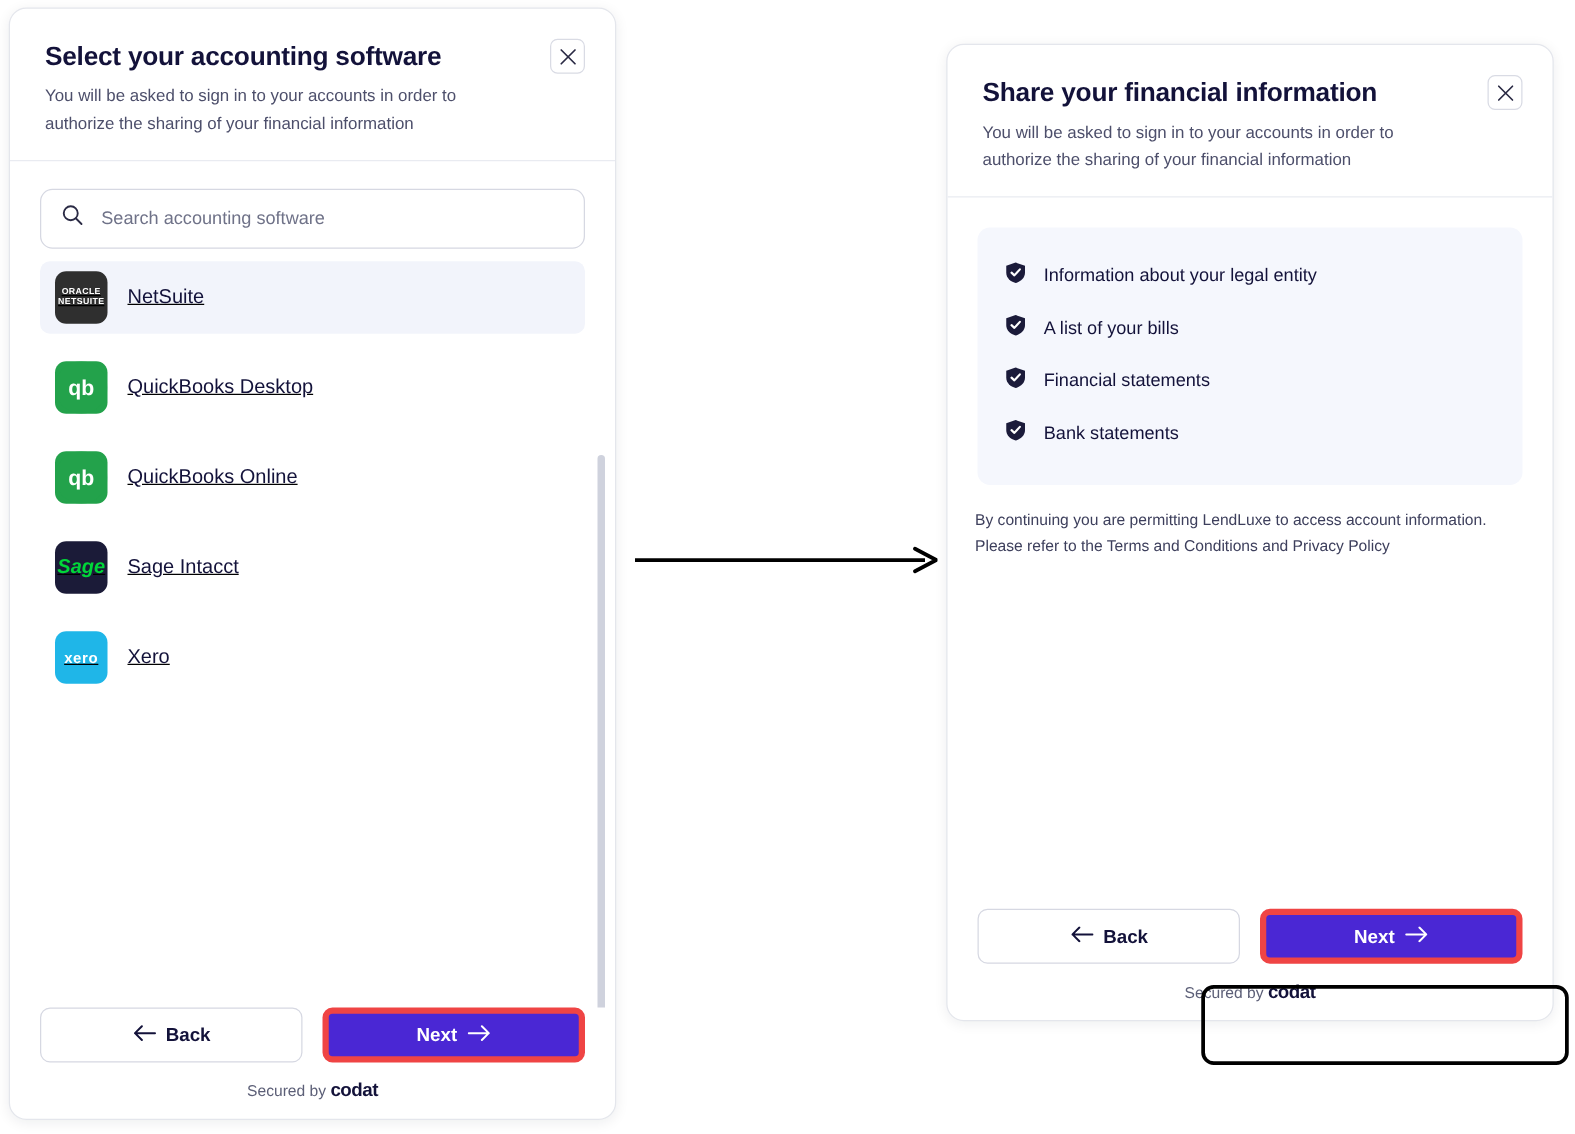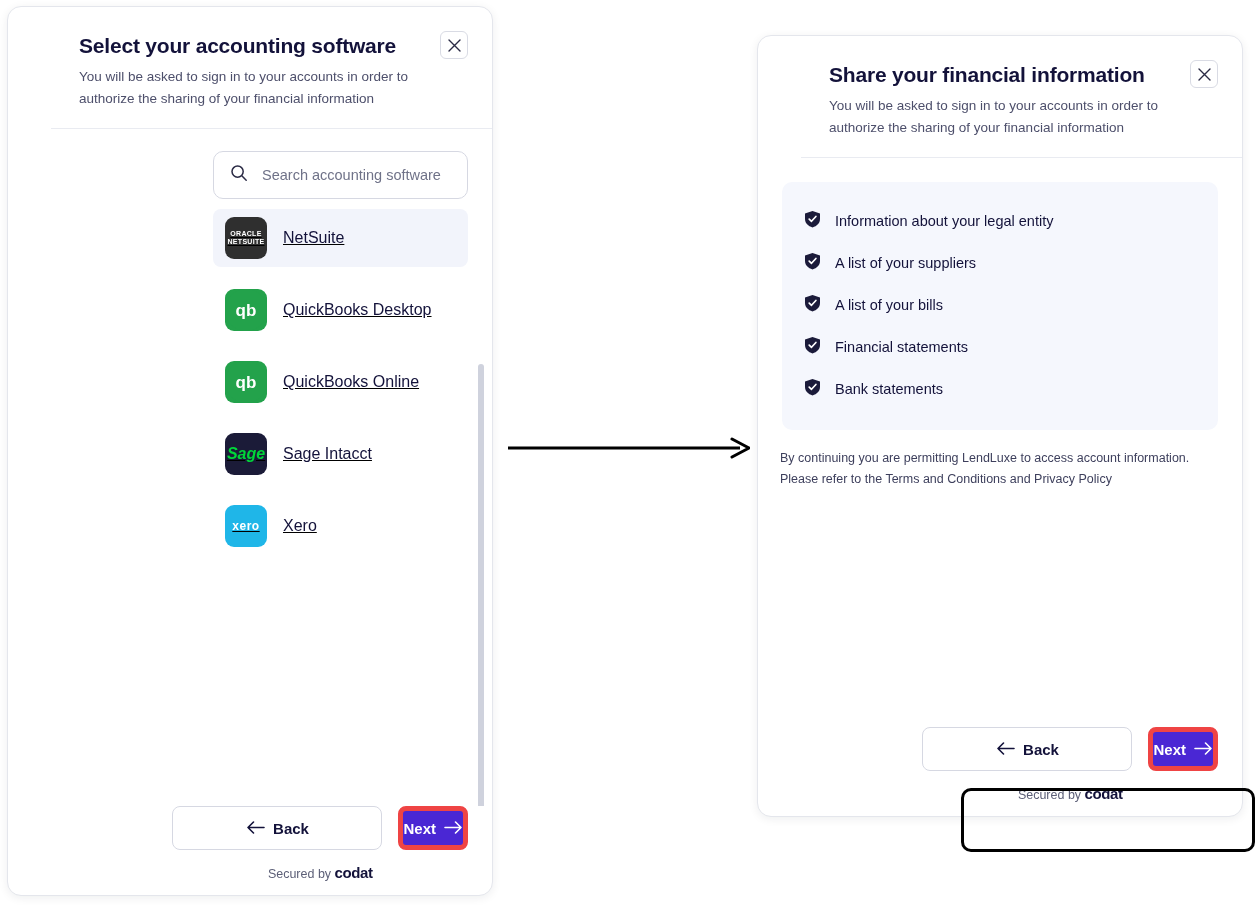--- a/index.html
+++ b/index.html
@@ -20,21 +20,20 @@
   
   .panel {
     position: absolute;
     background: #ffffff;
     border: 1px solid #e4e6ec;
     border-radius: 14px;
     box-shadow: 0 2px 10px rgba(20,22,40,0.07);
     display: flex;
     flex-direction: column;
     overflow: hidden;
-    align-items: flex-end;
   }
   #panel-left  { left: 7px;  top: 6px;  width: 486px; height: 890px; }
   #panel-right { left: 757px; top: 6px; width: 486px; height: 782px; margin-top: 29px; }
 
   .panel-header {
     padding: 26px 28px 18px 28px;
     border-bottom: 1px solid #e9ebf1;
     position: relative;
   }
   .panel-title {
@@ -363,29 +362,20 @@
         <div class="perm-row">
           <span class="shield">
             <svg width="17" height="18" viewBox="0 0 17 18" aria-hidden="true">
               <path d="M8.5 1 L16 3.6 V9 C16 13.3 12.8 16.2 8.5 17.4 C4.2 16.2 1 13.3 1 9 V3.6 Z" fill="#1b1b3a"></path>
               <path d="M5.2 9.1 L7.5 11.3 L11.9 6.5" stroke="#ffffff" stroke-width="1.7" fill="none" stroke-linecap="round" stroke-linejoin="round"></path>
             </svg>
           </span>
           <span class="perm-text">Information about your legal entity</span>
         </div>
 
-        <div class="perm-row">
-          <span class="shield">
-            <svg width="17" height="18" viewBox="0 0 17 18" aria-hidden="true">
-              <path d="M8.5 1 L16 3.6 V9 C16 13.3 12.8 16.2 8.5 17.4 C4.2 16.2 1 13.3 1 9 V3.6 Z" fill="#1b1b3a"></path>
-              <path d="M5.2 9.1 L7.5 11.3 L11.9 6.5" stroke="#ffffff" stroke-width="1.7" fill="none" stroke-linecap="round" stroke-linejoin="round"></path>
-            </svg>
-          </span>
-          <span class="perm-text">A list of your suppliers</span>
-        </div>
 
         <div class="perm-row">
           <span class="shield">
             <svg width="17" height="18" viewBox="0 0 17 18" aria-hidden="true">
               <path d="M8.5 1 L16 3.6 V9 C16 13.3 12.8 16.2 8.5 17.4 C4.2 16.2 1 13.3 1 9 V3.6 Z" fill="#1b1b3a"></path>
               <path d="M5.2 9.1 L7.5 11.3 L11.9 6.5" stroke="#ffffff" stroke-width="1.7" fill="none" stroke-linecap="round" stroke-linejoin="round"></path>
             </svg>
           </span>
           <span class="perm-text">A list of your bills</span>
         </div>

